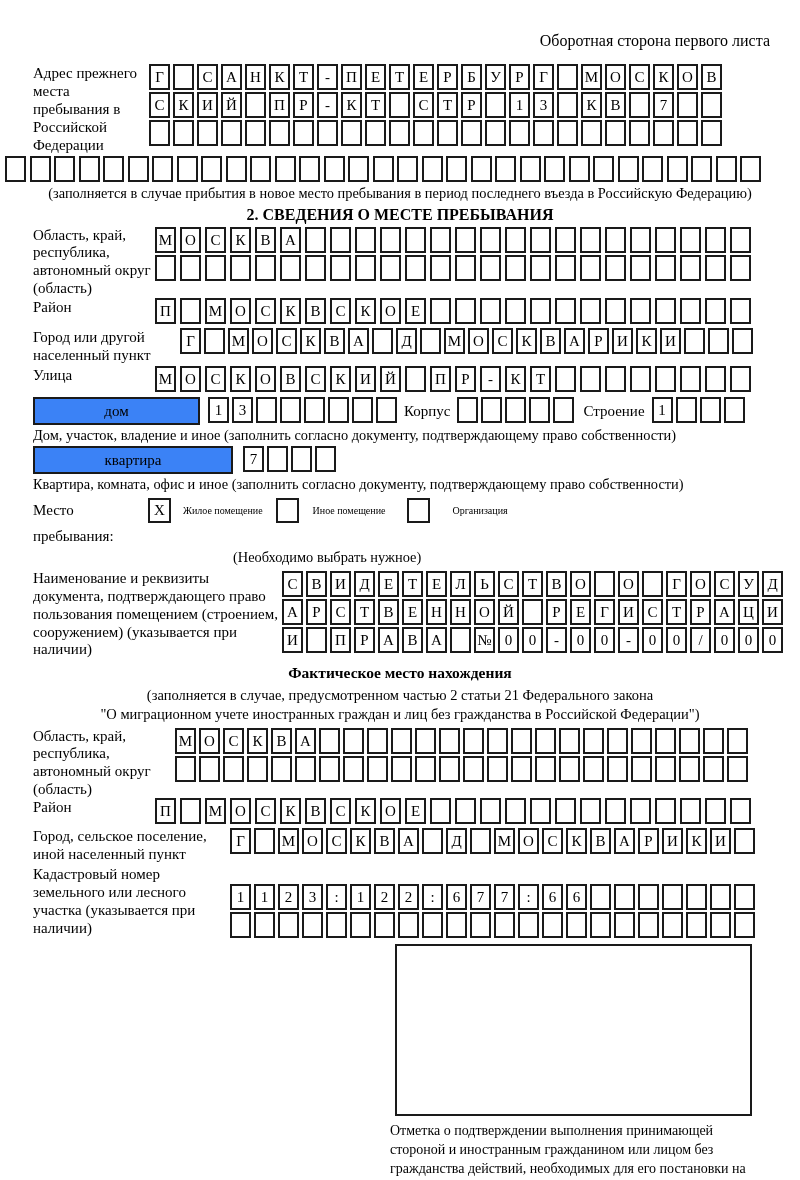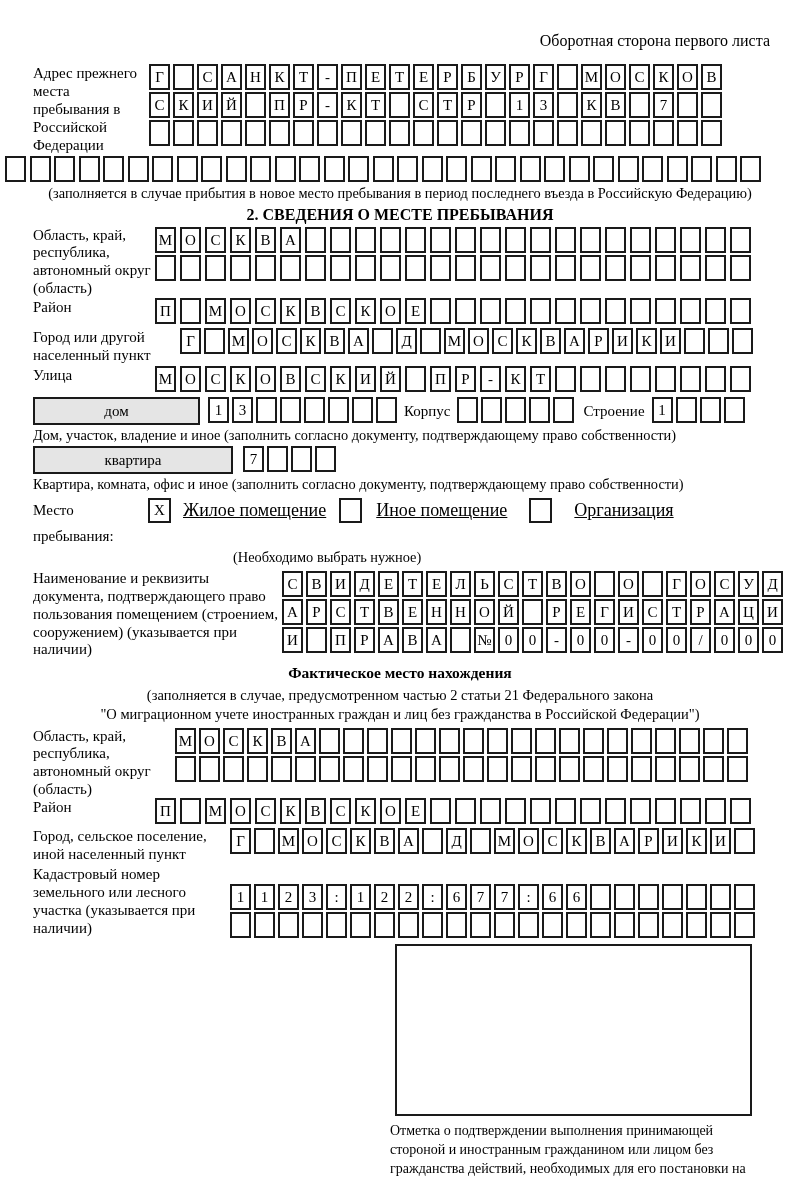--- a/index.html
+++ b/index.html
@@ -16,28 +16,28 @@
   .g25 .cell{margin-right:4px;}
   .fullrow{padding-left:5px;margin-top:2px;}
   .fullrow .cell{margin-right:3.5px;}
   .note-center{text-align:center;font-size:14.4px;line-height:1.15;margin-top:3px;}
   .note-left{padding-left:33px;font-size:14.4px;line-height:1.15;margin-top:2px;}
   .sec-title{text-align:center;font-weight:bold;font-size:16px;margin:3px 0 3px 0;line-height:1.2;}
   .fact-title{text-align:center;font-weight:bold;font-size:15.5px;margin-top:4px;line-height:1.3;}
   .law-note{text-align:center;font-size:14.5px;line-height:1.3;margin-top:3px;}
   .tight{line-height:1.18;}
   .named-box{box-sizing:border-box;height:28px;border:2px solid #1a1a1a;text-align:center;
-             font-size:15px;line-height:24px;background:#e5e5e5;flex:0 0 auto;}
+             font-size:15px;line-height:24px;background:#3b82f6;flex:0 0 auto;}
   .dom-box{width:167px;margin-left:33px;margin-right:8px;}
   .kv-box{width:200px;margin-left:33px;margin-right:10px;}
   .inline-lbl{font-size:15px;line-height:28px;flex:0 0 auto;}
   .mlbl{padding-left:33px;width:138px;box-sizing:border-box;font-size:15px;line-height:26px;flex:0 0 auto;}
   .cb{display:inline-block;box-sizing:border-box;width:23px;height:25px;border:2px solid #1a1a1a;
       text-align:center;line-height:21px;font-size:15px;vertical-align:middle;margin-top:1px;background:#fff;flex:0 0 auto;}
-  .cb-label{font-size:18px;line-height:27px;flex:0 0 auto;text-decoration:underline;}
+  .cb-label{font-size:10px;line-height:27px;flex:0 0 auto;}
   .gorod-block{height:36px;overflow:visible;}
   .kad-cells{margin-top:18px;}
   .stamp-box{box-sizing:border-box;width:357px;height:172px;border:2px solid #1a1a1a;margin-left:395px;margin-top:4px;background:#fff;}
   .stamp-caption{width:368px;margin-left:390px;text-align:left;font-size:14px;line-height:1.33;margin-top:6px;}
   .mt2{margin-top:2px}.mt3{margin-top:3px}.mt4{margin-top:4px}.mt5{margin-top:5px}.mt14{margin-top:14px}
   .doc-cells{padding-top:1px;}
 </style>
 </head>
 <body>
 

